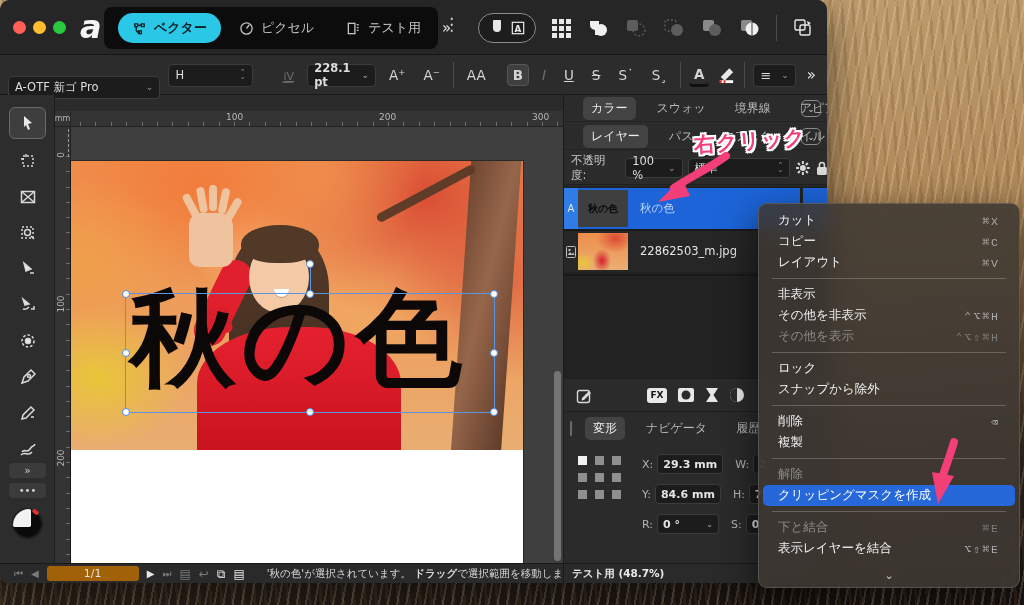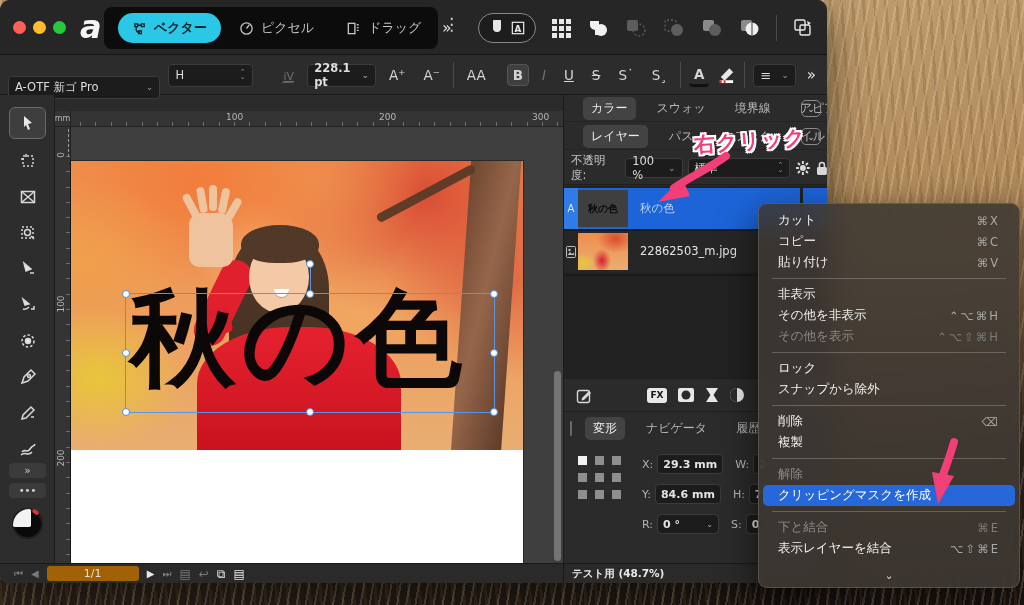--- a/index.html
+++ b/index.html
@@ -132,21 +132,21 @@
   .pagefield { background:#a16207; border-radius:3px; width:92px; height:15px; display:flex; align-items:center; justify-content:center; color:#e2e2e2; }
   .statmsg { padding-left:22px; white-space:nowrap; font-size:10.5px; }
   .statmsg b { font-weight:bold; }
   .statdiv { position:absolute; left:563px; top:0; width:1px; height:20px; background:#191919; }
   .docinfo { position:absolute; left:572px; font-size:10.5px; font-weight:bold; color:#e8e8e8; white-space:nowrap; }
 
   
   .cmenu { position:absolute; left:758px; top:203px; width:262px; height:385px; border-radius:9px;
     background:rgba(62,56,50,.88); backdrop-filter:blur(10px);
     box-shadow:0 14px 38px rgba(0,0,0,.6), inset 0 0 0 1px rgba(255,255,255,.14); padding-top:7px; z-index:40; }
-  .mi { height:21px; margin:0 5px; padding:0 15px; border-radius:5px; display:flex; align-items:center; color:#f1f1f1; font-size:12.5px; white-space:nowrap; }
+  .mi { height:21px; margin:0 5px; padding:0 15px; border-radius:5px; display:flex; align-items:center; color:#f1f1f1; font-size:12.5px; white-space:nowrap;font-family:Liberation Mono, monospace; }
   .mi .sc { margin-left:auto; color:#a9a9a9; font-size:11.5px; letter-spacing:2px; }
   .mi.disabled { color:#8b8b8b; } .mi.disabled .sc { color:#7c7c7c; }
   .mi.hl { background:#2667d9; color:#fff; }
   .msep { height:1px; background:rgba(255,255,255,.22); margin:5px 14px; }
   .mchev { position:absolute; bottom:6px; left:0; width:100%; text-align:center; color:#cfcfcf; font-size:11px; }
 
   
   .anno-text { position:absolute; left:694px; top:127px; z-index:50; font-size:21px; font-weight:bold; color:#f23f77; transform:rotate(-4deg); letter-spacing:1px;
     text-shadow:-2px -2px 0 #fff, 2px -2px 0 #fff, -2px 2px 0 #fff, 2px 2px 0 #fff, 0 -2px 0 #fff, 0 2px 0 #fff, -2px 0 0 #fff, 2px 0 0 #fff; }
   .anno-svg { position:absolute; z-index:50; overflow:visible; }
@@ -178,21 +178,21 @@
               <circle cx="8" cy="8" r="6" stroke="#c4c4c4" fill="none" stroke-width="1.4"></circle>
               <path d="M8 8 L11 4" stroke="#c4c4c4" stroke-width="1.4"></path>
             </svg>
           <span>ピクセル</span>
         </div>
         <div class="persona-tab">
           <svg width="15" height="15" viewBox="0 0 16 16">
               <rect x="2.5" y="2.5" width="7" height="11" stroke="#c4c4c4" fill="none" stroke-width="1.4"></rect>
               <path d="M11.5 4h2M11.5 7h2M11.5 10h2" stroke="#c4c4c4" stroke-width="1.4"></path>
             </svg>
-          <span>ドラッグ</span>
+          <span>テスト用</span>
         </div>
         <span class="persona-ovf">»</span>
       </div>
       <div class="vdots">⋮</div>
 
       <div class="tb-icongroup" style="left:478px;">
         <div class="pillbtn">
           <svg width="16" height="16" viewBox="0 0 16 16">
               <path d="M4 2a4 4 0 0 1 8 0v6a4 4 0 0 1-8 0z" fill="#e8e8e8"></path>
             </svg>
@@ -545,36 +545,37 @@
         <span class="navg">⏮</span>
         <span class="navg">◀</span>
         <span class="pagefield">1/1</span>
         <span class="navg lit">▶</span>
         <span class="navg">⏭</span>
         <span class="navg" style="font-size:12px;">▤</span>
         <span class="navg" style="font-size:12px;">↩</span>
         <span class="navg lit" style="font-size:12px;">⧉</span>
         <span class="navg lit" style="font-size:12px;">▤</span>
       </div>
+      <div class="statmsg"><span>'秋の色'が選択されています。 </span><b>ドラッグ</b><span>で選択範囲を移動しま</span></div>
       <div class="statdiv"></div>
       <div class="docinfo">テスト用 (48.7%)</div>
     </div>
   </div>
 
   <div class="cmenu">
     <div class="mi">
         <span>カット</span>
         <span class="sc">⌘X</span>
       </div>
     <div class="mi">
         <span>コピー</span>
         <span class="sc">⌘C</span>
       </div>
     <div class="mi">
-        <span>貼り付け</span>
+        <span>レイアウト</span>
         <span class="sc">⌘V</span>
       </div>
     <div class="msep"></div>
     <div class="mi">
         <span>非表示</span>
       </div>
     <div class="mi">
         <span>その他を非表示</span>
         <span class="sc">⌃⌥⌘H</span>
       </div>

